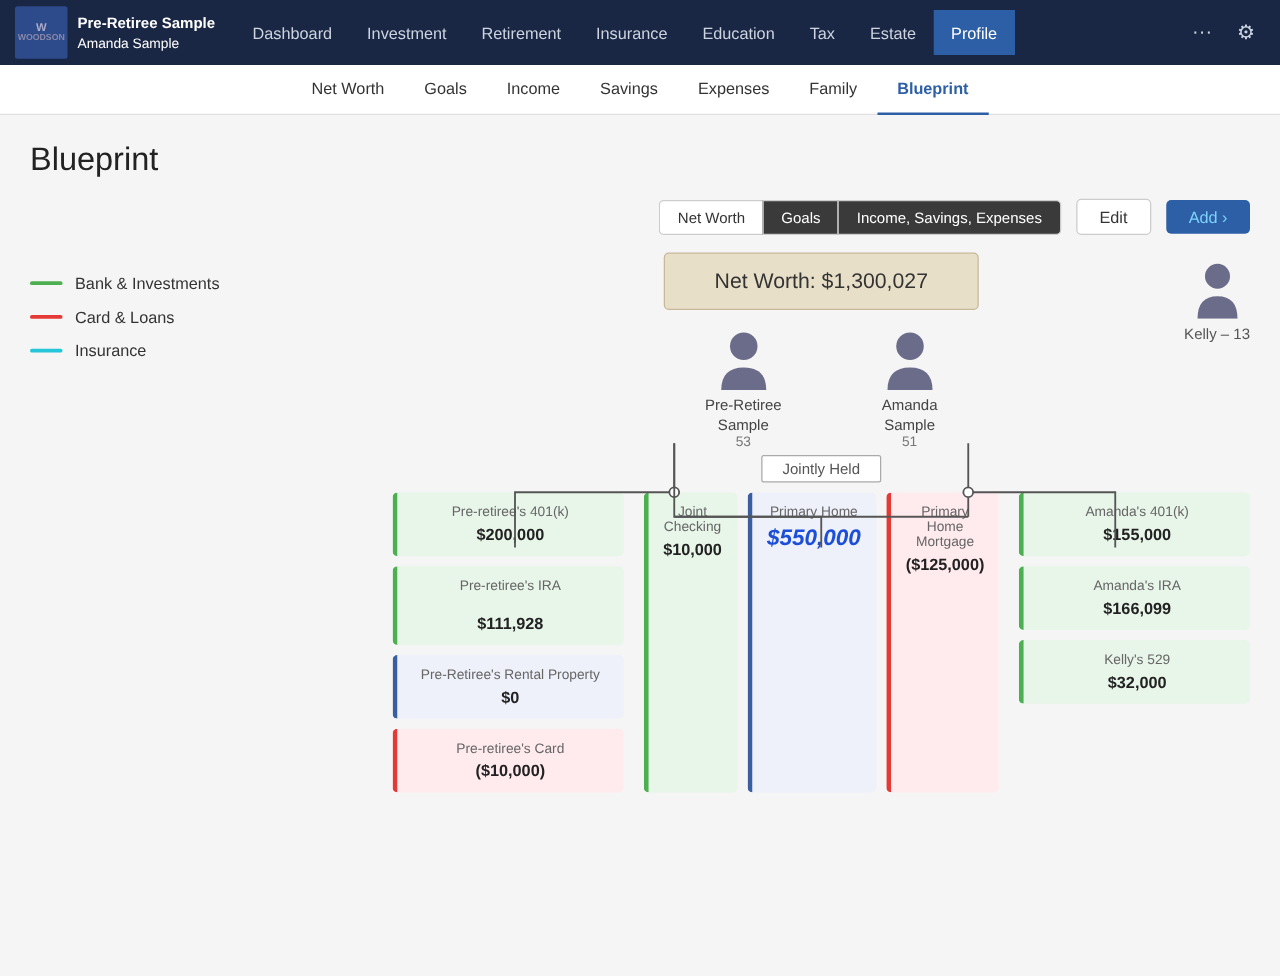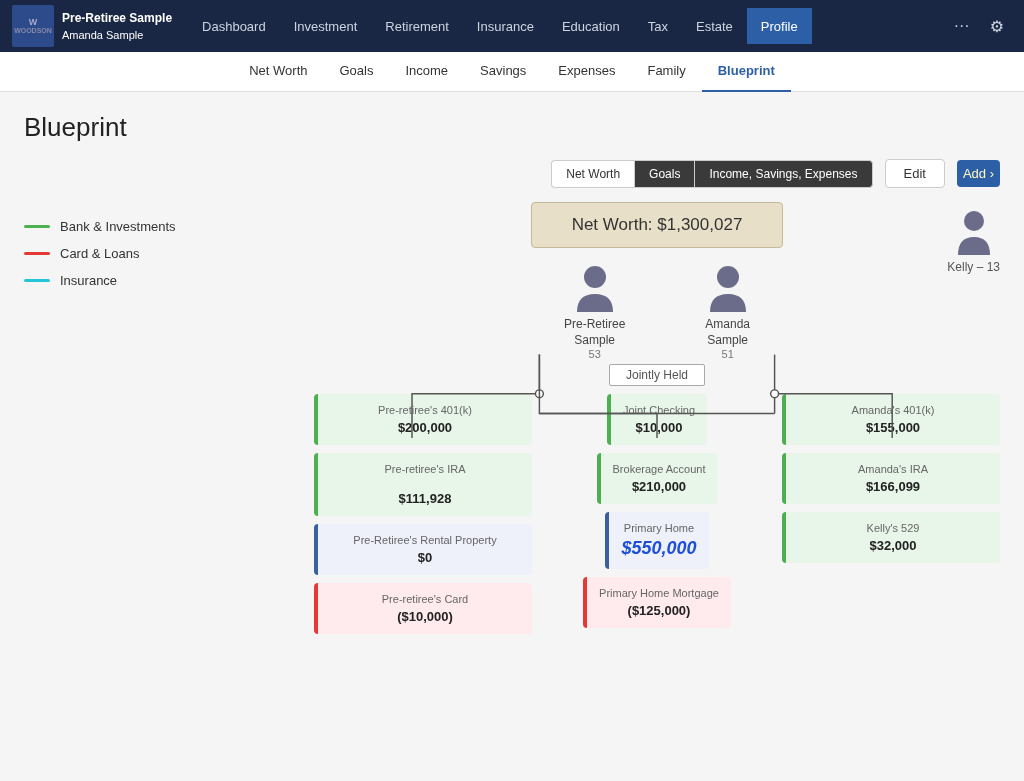--- a/index.html
+++ b/index.html
@@ -72,21 +72,21 @@
         <div></div>
         <div style="display:flex;align-items:center;gap:12px;">
 
           <div style="display:flex;">
             <button style="padding:6px 14px;border:1px solid #ccc;background:white;cursor:pointer;font-size:12px;color:#333;border-radius:4px 0 0 4px;border-right:none;">Net Worth</button>
             <button style="padding:6px 14px;border:1px solid #ccc;background:#3a3a3a;cursor:pointer;font-size:12px;color:white;border-right:none;">Goals</button>
             <button style="padding:6px 14px;border:1px solid #ccc;background:#3a3a3a;cursor:pointer;font-size:12px;color:white;border-radius:0 4px 4px 0;">Income, Savings, Expenses</button>
           </div>
 
           <button style="padding:6px 18px;border:1px solid #ccc;background:white;border-radius:4px;cursor:pointer;font-size:13px;color:#333;">Edit</button>
-          <button style="padding:6px 6px;border:none;background:#2d5fa6;border-radius:4px;cursor:pointer;font-size:13px;color:#fef9c3;">Add ›</button>
+          <button style="padding:6px 18px;border:none;background:#2d5fa6;border-radius:4px;cursor:pointer;font-size:13px;color:#7dd3fc;">Add ›</button>
         </div>
       </div>
 
       <div style="text-align:center;margin-bottom:16px;">
         <div style="display:inline-block;background:#e8dfc8;border:1px solid #c8b89a;border-radius:4px;padding:12px 40px;font-size:17px;color:#333;">
           <span>Net Worth: $1,300,027</span>
         </div>
       </div>
 
       <div style="position:absolute;right:0;top:50px;text-align:center;">
@@ -158,28 +158,24 @@
           <div style="background:#eef0fa;border-left:4px solid #3a5fa0;border-radius:4px;padding:10px 12px;text-align:center;">
             <div style="color:#666;font-size:11px;margin-bottom:4px;">Pre-Retiree's Rental Property</div>
             <div style="color:#222;font-weight:600;font-size:13px;">$0</div>
           </div>
           <div style="background:#ffebee;border-left:4px solid #e53935;border-radius:4px;padding:10px 12px;text-align:center;">
             <div style="color:#666;font-size:11px;margin-bottom:4px;">Pre-retiree's Card</div>
             <div style="color:#222;font-weight:600;font-size:13px;">($10,000)</div>
           </div>
         </div>
 
-        <div style="flex:1;display:flex;flex-direction:column;gap:8px;align-items:center;">
+        <div style="flex:1;display:flex;flex-direction:row;gap:8px;">
           <div style="background:#e8f5e9;border-left:4px solid #4caf50;border-radius:4px;padding:10px 12px;text-align:center;">
             <div style="color:#666;font-size:11px;margin-bottom:4px;">Joint Checking</div>
             <div style="color:#222;font-weight:600;font-size:13px;">$10,000</div>
-          </div>
-          <div style="background:#e8f5e9;border-left:4px solid #4caf50;border-radius:4px;padding:10px 12px;text-align:center;">
-            <div style="color:#666;font-size:11px;margin-bottom:4px;">Brokerage Account</div>
-            <div style="color:#222;font-weight:600;font-size:13px;">$210,000</div>
           </div>
           <div style="background:#eef0fa;border-left:4px solid #3a5fa0;border-radius:4px;padding:10px 12px;text-align:center;">
             <div style="color:#666;font-size:11px;margin-bottom:4px;">Primary Home</div>
             <div style="color:#1d4ed8;font-weight:600;font-size:18px;font-style:italic;">$550,000</div>
           </div>
           <div style="background:#ffebee;border-left:4px solid #e53935;border-radius:4px;padding:10px 12px;text-align:center;">
             <div style="color:#666;font-size:11px;margin-bottom:4px;">Primary Home Mortgage</div>
             <div style="color:#222;font-weight:600;font-size:13px;">($125,000)</div>
           </div>
         </div>

